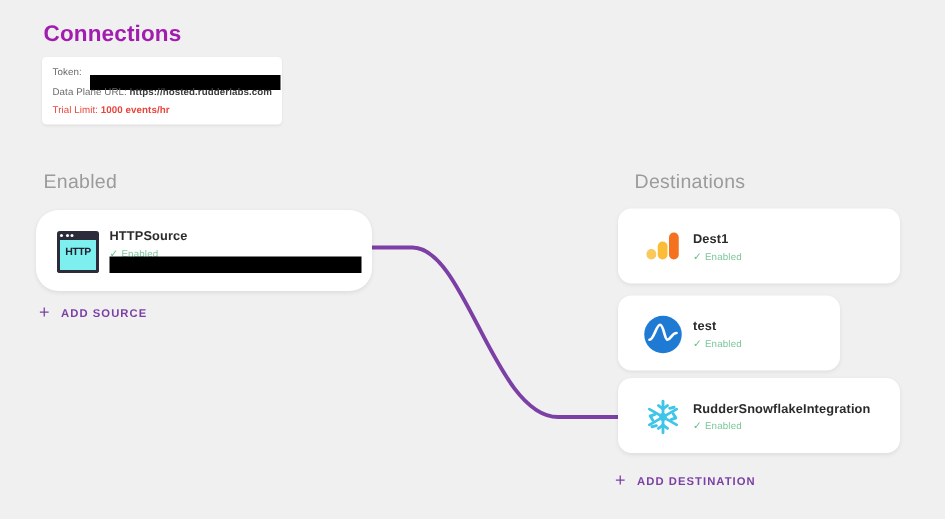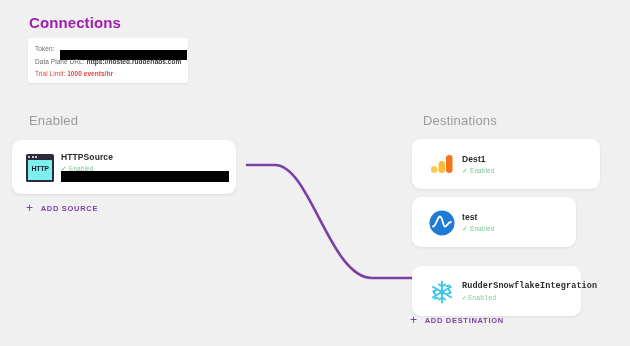--- a/index.html
+++ b/index.html
@@ -79,28 +79,29 @@
   #destinations-heading { left: 411px; top: 113px; margin-left: 12px; }
 
   
   .card {
     position: absolute;
     background: #ffffff;
     border-radius: 9px;
     box-shadow: 0 1px 3px rgba(0,0,0,0.08);
   }
   #source-card {
-    left: 12px;
+    left: 24px;
     top: 140px;
     width: 224px;
     height: 54px;
+    border-radius: 15px;
   }
   #dest-card-0 { left: 412px; top: 139px; width: 188px; height: 50px; }
-  #dest-card-1 { left: 412px; top: 197px; width: 164px; height: 50px; }
-  #dest-card-2 { left: 412px; top: 266px; width: 169px; height: 50px; font-family: Liberation Mono, monospace; }
+  #dest-card-1 { left: 412px; top: 197px; width: 148px; height: 50px; }
+  #dest-card-2 { left: 412px; top: 252px; width: 188px; height: 50px; }
 
   .card-icon {
     position: absolute;
     width: 28px;
     height: 28px;
     left: 16px;
     top: 12px;
   }
   #source-card .card-icon { left: 14px; top: 14px; }
 

